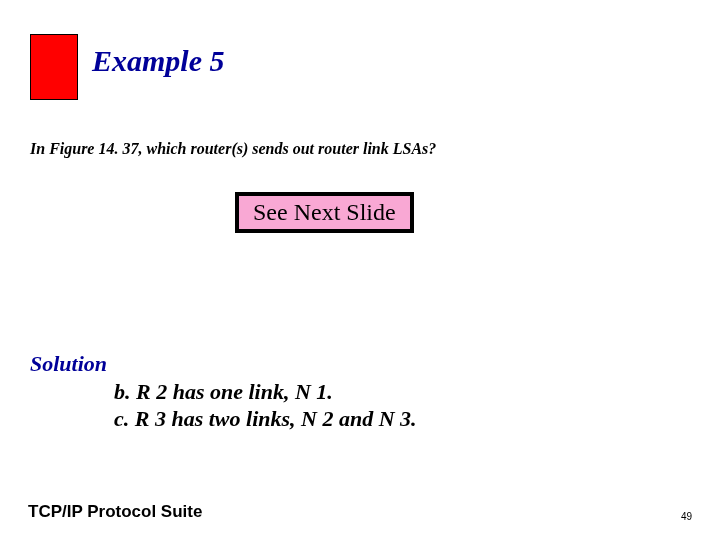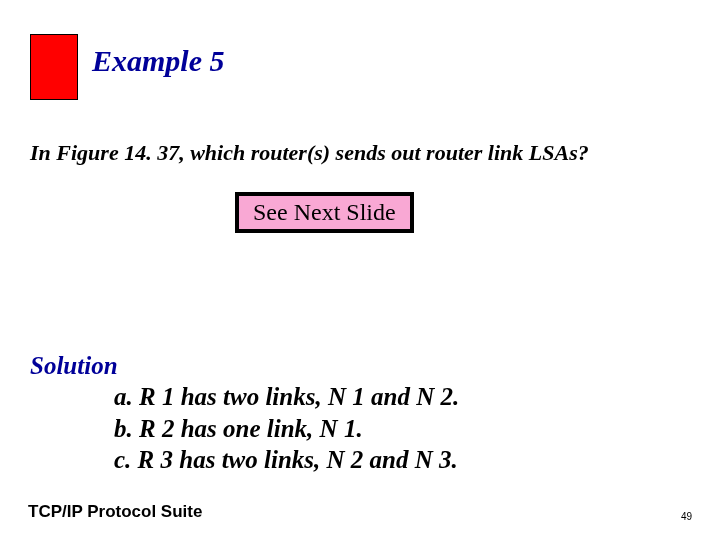--- a/index.html
+++ b/index.html
@@ -27,41 +27,41 @@
     font-family: "Monotype Corsiva", "Brush Script MT", cursive;
     font-style: italic;
     font-weight: bold;
     font-size: 30px;
     color: #000099;
   }
   .question {
     position: absolute;
     left: 30px;
     top: 140px;
-    font-size: 22px;
+    font-size: 16px;
     font-style: italic;
     font-weight: bold;
     color: #000;
   }
   .next-slide-box {
     position: absolute;
     left: 235px;
     top: 192px;
     border: 4px solid #000;
     background: #f9a8d4;
     padding: 3px 14px 3px 14px;
     font-size: 24px;
     font-weight: normal;
     color: #000;
   }
   .solution-block {
     position: absolute;
     left: 30px;
     top: 350px;
-    font-size: 25px;
+    font-size: 22px;
     font-style: italic;
     font-weight: bold;
     color: #000;
     line-height: 1.25;
   }
   .solution-label {
     color: #000099;
   }
   .indent {
     padding-left: 84px;
@@ -90,19 +90,18 @@
 <div class="red-box"></div>
 
 <div class="title">Example 5</div>
 
 <div class="question">In Figure 14. 37, which router(s) sends out router link LSAs?</div>
 
 <div class="next-slide-box">See Next Slide</div>
 
 <div class="solution-block">
   <div class="solution-label">Solution</div>
-  <div class="indent">a. R 1 has two links, N 1 and N 2.</div>
   <div class="indent">b. R 2 has one link, N 1.</div>
   <div class="indent">c. R 3 has two links, N 2 and N 3.</div>
 </div>
 
 <div class="footer-left">TCP/IP Protocol Suite</div>
 <div class="footer-right">49</div>
 
 </body></html>

